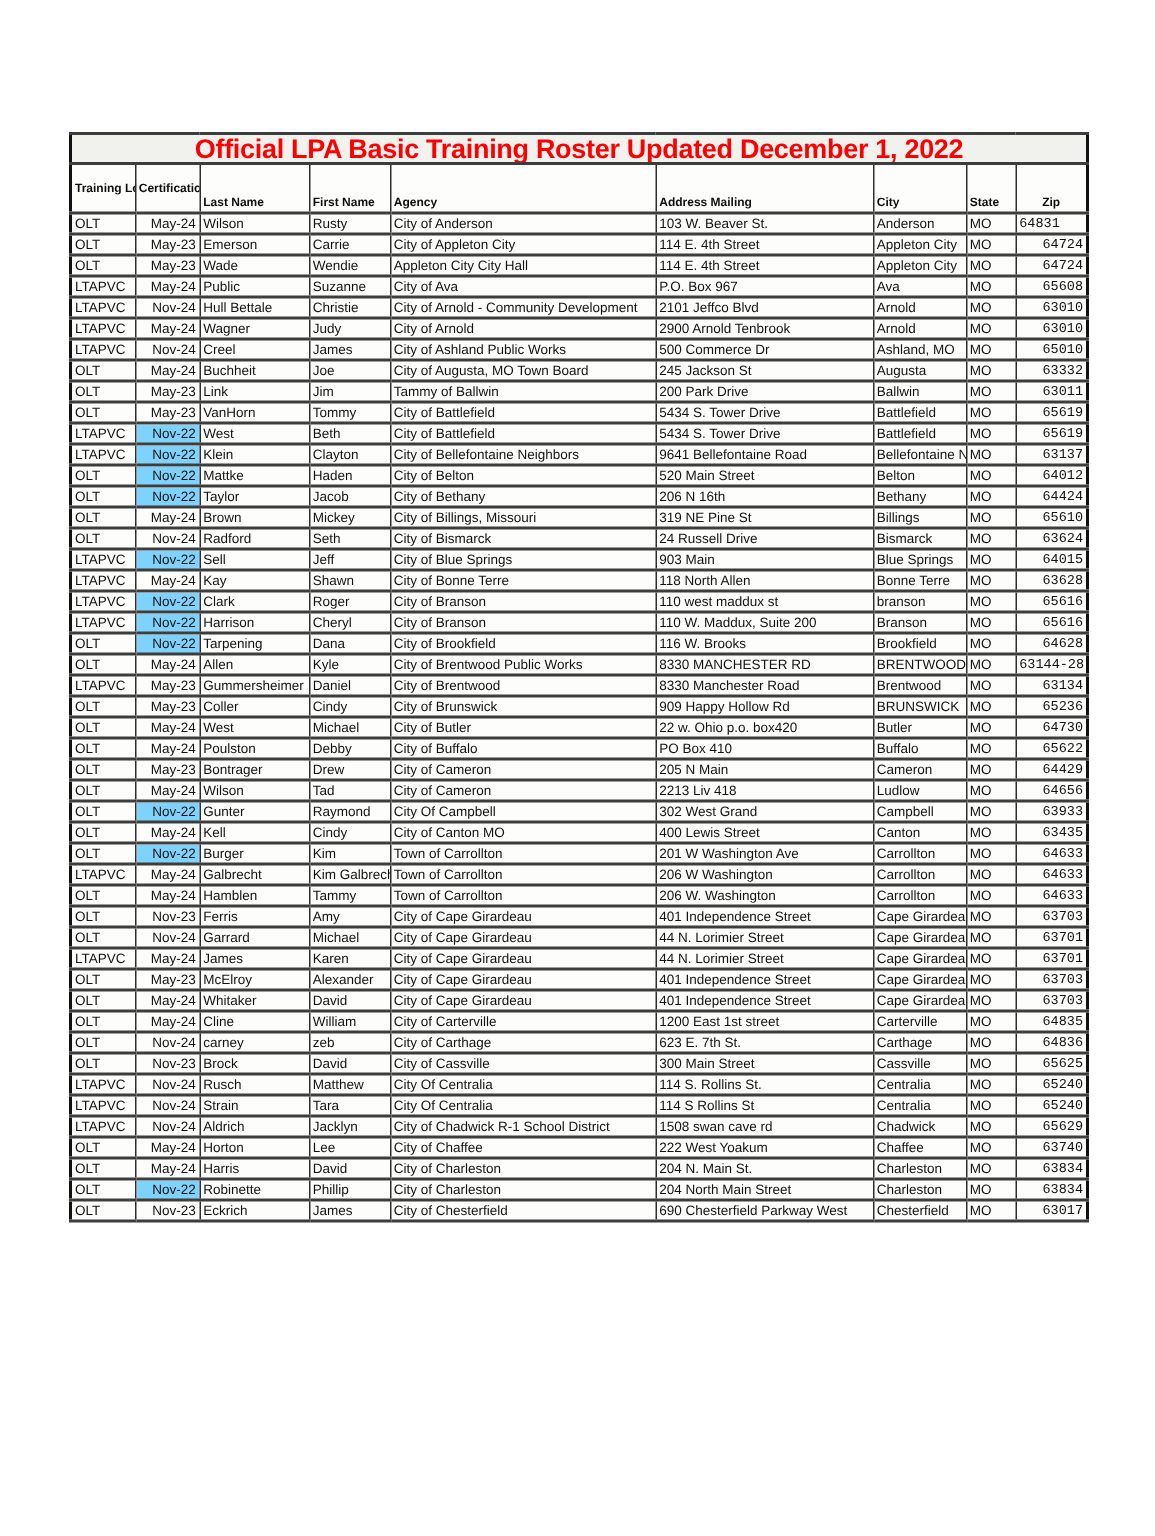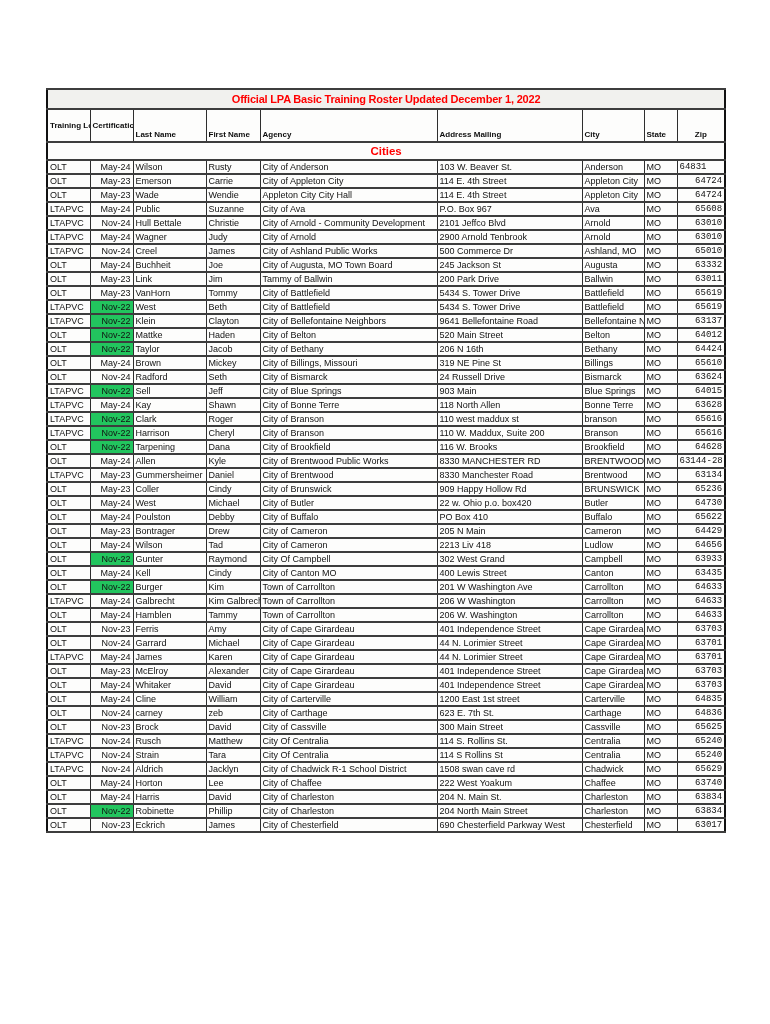--- a/index.html
+++ b/index.html
@@ -13,35 +13,35 @@
     background:#fdfdfc; border:2px solid #111111;
   }
   table.roster td, table.roster th {
     border-left:1px solid #2e2e2e; border-right:1px solid #2e2e2e;
     border-top:2px solid #3d3d3d; border-bottom:2px solid #3d3d3d;
     padding:0 2px; overflow:hidden; white-space:nowrap;
     font-size:9px; color:#121212; line-height:12px;
   }
   tr.title-row td {
     height:18px; background:#f1f1ee; text-align:center; vertical-align:middle;
-    color:#ff0000; font-weight:bold; font-size:11px; letter-spacing:-0.2px;
+    color:#ff0000; font-weight:bold; font-size:18px; letter-spacing:-0.2px;
   }
   tr.header-row th { height:31px; background:#fdfdfc; font-weight:bold; font-size:8px; color:#0e0e0e; }
   th.wrap { text-align:center; vertical-align:middle; white-space:normal; line-height:14px; padding:0 1px; }
   th.bl   { text-align:left;  vertical-align:bottom; padding-bottom:1px;margin-top:47px; }
   th.bc   { text-align:center; vertical-align:bottom; padding-bottom:1px; }
   tr.section-row td {
     height:16px; text-align:center; vertical-align:middle;
     color:#ff0000; font-weight:bold; font-size:11.5px;
   }
   tr.data-row td { height:12px; vertical-align:middle; }
   td.c1 { text-align:right; }
   td.c8 { text-align:right; padding-right:4px;font-family:Liberation Mono, monospace; }
   td.c8.zl { text-align:left; padding-right:0; }
-  td.hl { background:#22c55e; }
+  td.hl { background:#7dd3fc; }
 </style>
 </head>
 <body>
 
 <div class="page">
   <table class="roster">
     <colgroup>
       <col style="width:43px">
         <col style="width:43px">
         <col style="width:73px">
@@ -60,23 +60,20 @@
         <th class="wrap">Training Location</th>
         <th class="wrap">Certification Expiration</th>
         <th class="bl">Last Name</th>
         <th class="bl">First Name</th>
         <th class="bl">Agency</th>
         <th class="bl">Address Mailing</th>
         <th class="bl">City</th>
         <th class="bl">State</th>
         <th class="bc">Zip</th>
       </tr>
-      <tr class="section-row">
-        <td colspan="9">Cities</td>
-      </tr>
     </tbody>
     <tbody>
         <tr class="data-row">
           <td class="c0">OLT</td>
           <td class="c1">May-24</td>
           <td class="c2">Wilson</td>
           <td class="c3">Rusty</td>
           <td class="c4">City of Anderson</td>
           <td class="c5">103 W. Beaver St.</td>
           <td class="c6">Anderson</td>

